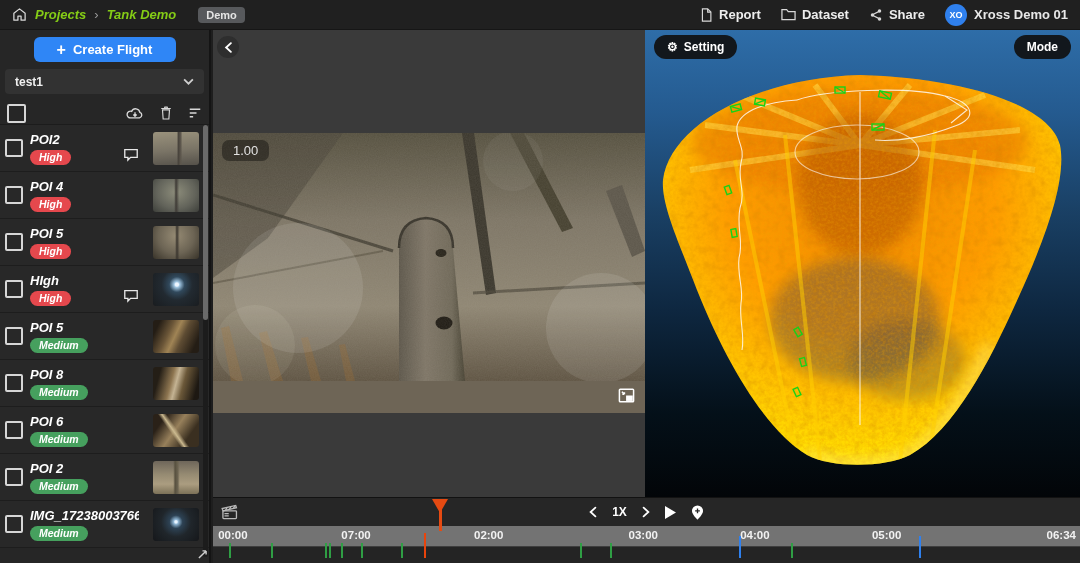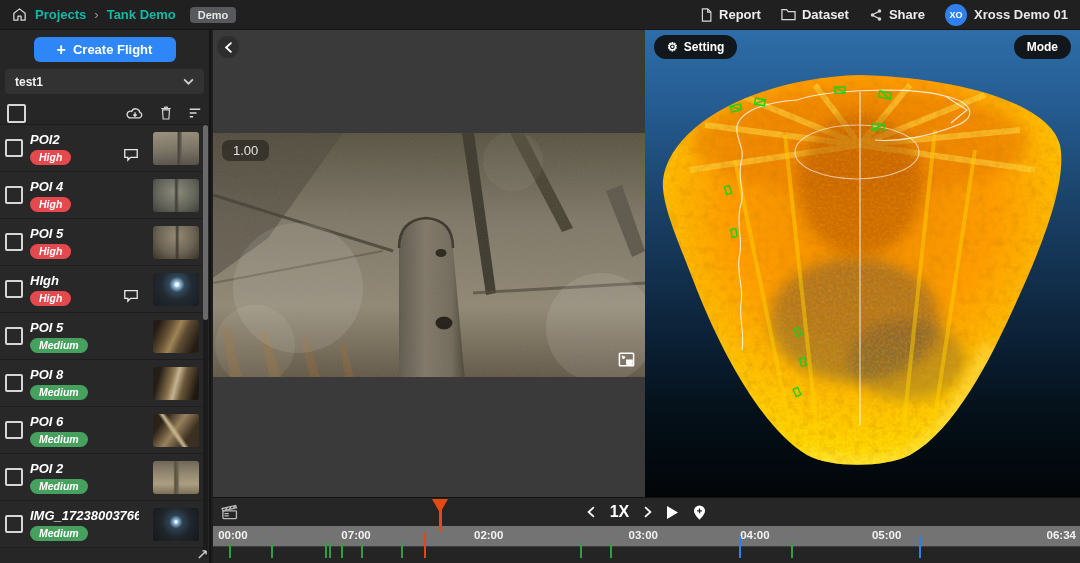--- a/index.html
+++ b/index.html
@@ -5,22 +5,22 @@
   html,body{margin:0;padding:0;background:#111;width:1080px;height:563px;overflow:hidden;
     font-family:"Liberation Sans",sans-serif;-webkit-font-smoothing:antialiased;}
   .app{position:relative;width:1080px;height:563px;background:#1e1e1e;color:#e8e8e8;font-size:13px;}
 
   
   .header{position:absolute;top:0;left:0;right:0;height:30px;background:#202020;
     display:flex;align-items:center;justify-content:space-between;padding:0 12px;box-sizing:border-box;
     border-bottom:1px solid #161616;z-index:30;}
   .crumbs{display:flex;align-items:center;gap:8px;}
   .crumbs .sep{color:#9a9a9a;font-size:13px;}
-  .crumb{color:#14b8a6;font-weight:bold;font-size:13px;}
-  .proj-badge{background:#57595c;color:#e4e4e4;font-size:11px;font-weight:bold;border-radius:4px;padding:2px 8px;margin-left:6px;}
+  .crumb{color:#84cc16;font-weight:bold;font-size:13px;font-style:italic;}
+  .proj-badge{background:#57595c;color:#e4e4e4;font-size:11px;font-weight:bold;border-radius:4px;padding:2px 8px;margin-left:14px;}
   .hdr-right{display:flex;align-items:center;gap:20px;}
   .hdr-action{display:flex;align-items:center;gap:6px;color:#ededed;font-weight:bold;font-size:13px;cursor:pointer;}
   .avatar{width:22px;height:22px;border-radius:50%;background:#2f80ed;color:#fff;font-size:9px;font-weight:bold;
     display:flex;align-items:center;justify-content:center;}
   .user-wrap{display:flex;align-items:center;gap:7px;}
   .icn{display:inline-flex;color:#d8d8d8;}
 
   
   .sidebar{position:absolute;top:30px;left:0;width:211px;bottom:0;background:#262626;border-right:2px solid #141414;
     box-sizing:border-box;overflow:hidden;}
@@ -50,21 +50,21 @@
   .tv8{background-image:linear-gradient(90deg,transparent 44%,#57503f 48%,#6b6350 54%,transparent 58%),linear-gradient(180deg,#6e665a 0%,#958a72 40%,#ab9d80 70%,#7c7158 100%);}
   .tv9{background-image:radial-gradient(circle at 50% 42%,#e8f4ff 0 4%,#8fb6d4 8%,#2d4254 22%,#20262b 50%,#15171a 100%);}
   .scrollbar{position:absolute;top:95px;right:1px;width:5px;bottom:6px;background:#1c1c1c;border-radius:3px;}
   .scroll-thumb{position:absolute;top:0;left:0;width:5px;height:195px;background:#6a6a6a;border-radius:3px;cursor:pointer;}
   .resize-glyph{position:absolute;right:2px;bottom:1px;color:#cfcfcf;}
 
   
   .center{position:absolute;top:30px;left:213px;width:432px;bottom:66px;background:#3a3a3a;}
   .back-btn{position:absolute;top:6px;left:4px;width:22px;height:22px;border-radius:50%;background:#2e2e2e;
     display:flex;align-items:center;justify-content:center;color:#fff;cursor:pointer;z-index:5;}
-  .photo{position:absolute;top:103px;left:0;width:432px;height:244px;overflow:hidden;background:#6e6556;}
+  .photo{position:absolute;top:103px;left:0;width:432px;height:280px;overflow:hidden;background:#6e6556;}
   .photo svg{display:block;}
   .zoom-chip{position:absolute;top:7px;left:9px;background:rgba(0,0,0,.38);color:#e2e2e2;font-size:13px;
     padding:3px 11px;border-radius:7px;}
   .pip-btn{position:absolute;right:10px;bottom:10px;color:#fff;cursor:pointer;}
 
   
   .viewer{position:absolute;top:30px;left:645px;right:0;bottom:66px;overflow:hidden;
     background:linear-gradient(180deg,#2e6da8 0%,#245a8f 18%,#1a4166 38%,#0e2740 60%,#041019 82%,#020508 100%);}
   .viewer svg{position:absolute;top:0;left:0;}
   .pill{position:absolute;top:5px;background:rgba(16,16,16,.92);color:#fff;font-size:12px;font-weight:bold;
@@ -75,21 +75,21 @@
   .coords{position:absolute;right:0;bottom:4px;background:rgba(8,8,8,.72);border-radius:3px 0 0 3px;
     padding:3px 8px 3px 10px;display:flex;flex-direction:column;gap:2px;z-index:5;}
   .coords div{color:#f2f2f2;font-size:10.5px;font-weight:bold;text-align:left;line-height:1.25;}
 
   
   .bottombar{position:absolute;left:213px;right:0;bottom:0;height:66px;background:#262626;border-top:1px solid #121212;box-sizing:border-box;}
   .controls-row{position:absolute;top:0;left:0;right:0;height:28px;border-bottom:1px solid #1a1a1a;display:flex;align-items:center;}
   .clapper{position:absolute;left:8px;color:#b9b9b9;cursor:pointer;}
   .ctrl-group{margin:0 auto;display:flex;align-items:center;gap:15px;color:#fff;}
   .ctrl{cursor:pointer;display:inline-flex;align-items:center;color:#fff;}
-  .speed{font-size:16px;font-weight:bold;}
+  .speed{font-size:12px;font-weight:bold;}
   .ruler-row{position:absolute;top:28px;left:0;right:0;height:20px;background:#737373;padding-left:46px;}
   .tl-label{position:absolute;top:3px;font-size:11.5px;font-weight:bold;color:#f2f2f2;white-space:nowrap;}
   .ticks-row{position:absolute;top:48px;left:0;right:0;bottom:0;background:#242424;border-top:1px solid #3e3e3e;}
   .ticks-layer{position:absolute;top:28px;left:0;right:0;bottom:0;}
   .tick{position:absolute;bottom:5px;width:2px;}
   .playhead{position:absolute;top:0;width:0;height:100%;}
   .playhead::before{content:"";position:absolute;left:-8px;top:1px;border-left:8px solid transparent;
     border-right:8px solid transparent;border-top:14px solid #e54a12;}
   .playhead::after{content:"";position:absolute;left:-1.5px;top:6px;width:3px;height:27px;background:#e54a12;}
 </style>

